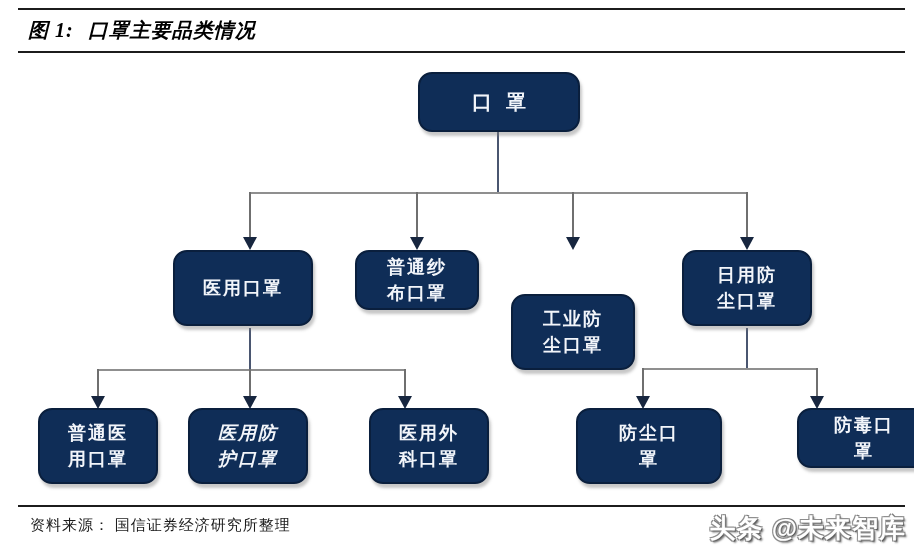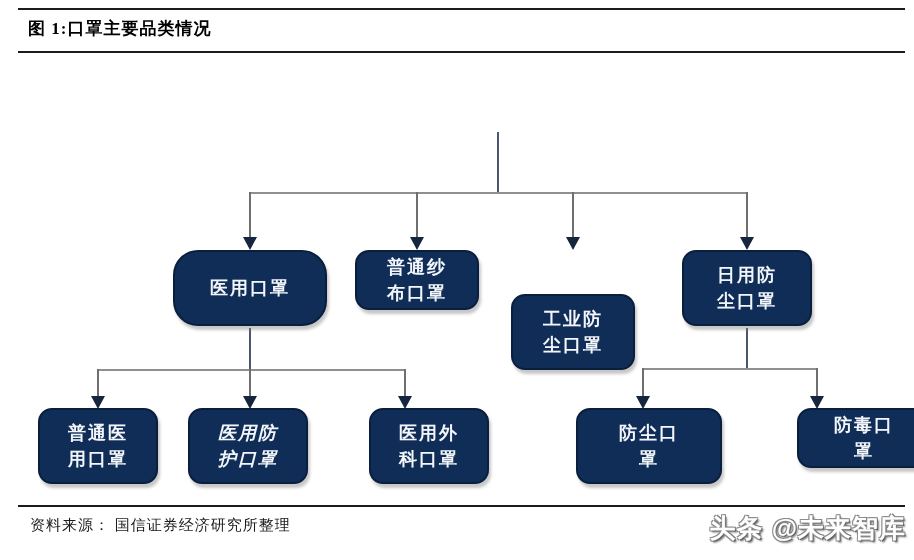--- a/index.html
+++ b/index.html
@@ -8,41 +8,41 @@
     font-family:"Liberation Sans","DejaVu Sans",sans-serif;overflow:hidden;
   }
   
   .rule{position:absolute;background:#1c1c1c;height:2px;width:887px;left:18px;}
   #rule-top{top:8px;}
   #rule-mid{top:51px;}
   #rule-bottom{top:505px;}
   #figure-header{
     position:absolute;left:28px;top:17px;
     font-family:"Liberation Serif","DejaVu Serif",serif;
-    font-weight:700;font-size:17px;color:#000;letter-spacing:1px;
-    display:flex;white-space:nowrap;
+    font-weight:700;font-size:20px;color:#000;letter-spacing:1px;
+    display:flex;gap:14px;white-space:nowrap;font-style:italic;
   }
   
   #connector-svg{position:absolute;left:0;top:0;z-index:1;}
   
   .node{
     position:absolute;z-index:2;
     background:#0f2d57;border:2px solid #0a1f3d;border-radius:14px;
     box-shadow:2px 4px 3px rgba(130,130,130,0.45);
     display:flex;align-items:center;justify-content:center;
     box-sizing:border-box;
   }
   .node-label{
     color:#f2f5fa;font-weight:700;white-space:pre-line;text-align:center;
     font-size:18px;line-height:1.45;letter-spacing:2px;
     font-family:"Liberation Serif","DejaVu Serif",serif;
   }
   #node-root{left:418px;top:72px;width:162px;height:60px;}
   #node-root .node-label{font-size:20px;letter-spacing:14px;padding-left:14px;}
-  #node-medical{left:173px;top:250px;width:154px;height:76px;border-radius:25px;}
+  #node-medical{left:173px;top:250px;width:140px;height:76px;}
   #node-gauze{left:355px;top:250px;width:124px;height:60px;}
   #node-industrial{left:511px;top:250px;width:124px;height:76px;margin-top:44px;}
   #node-daily{left:682px;top:250px;width:130px;height:76px;}
   #node-ordinary-medical{left:38px;top:408px;width:120px;height:76px;}
   #node-medical-protective{left:188px;top:408px;width:120px;height:76px;font-style:italic;}
   #node-medical-surgical{left:345px;top:408px;width:120px;height:76px;margin-left:24px;}
   #node-dust{left:576px;top:408px;width:146px;height:76px;}
   #node-gas{left:750px;top:408px;width:134px;height:60px;margin-left:47px;}
   
   #source-line{
@@ -93,20 +93,23 @@
     <polygon points="398,396 412,396 405,409" fill="#17263f"></polygon>
 
     <path d="M747,328 V369" stroke="#4a5670" stroke-width="2" fill="none"></path>
     <path d="M643,369 H817" stroke="#8f8f8f" stroke-width="2" fill="none"></path>
     <path d="M643,368 V397" stroke="#6f6f6f" stroke-width="2" fill="none"></path>
     <path d="M817,368 V397" stroke="#6f6f6f" stroke-width="2" fill="none"></path>
     <polygon points="636,396 650,396 643,409" fill="#17263f"></polygon>
     <polygon points="810,396 824,396 817,409" fill="#17263f"></polygon>
   </svg>
 
+  <div class="node" id="node-root">
+    <span class="node-label">口罩</span>
+  </div>
   <div class="node" id="node-medical">
     <span class="node-label">医用口罩</span>
   </div>
   <div class="node" id="node-gauze">
     <span class="node-label">普通纱
 布口罩</span>
   </div>
   <div class="node" id="node-industrial">
     <span class="node-label">工业防
 尘口罩</span>

